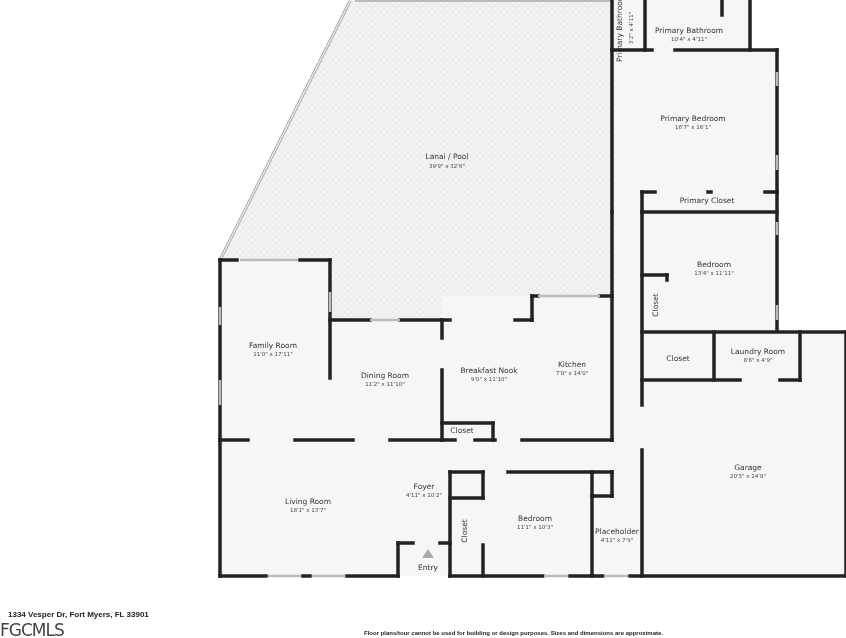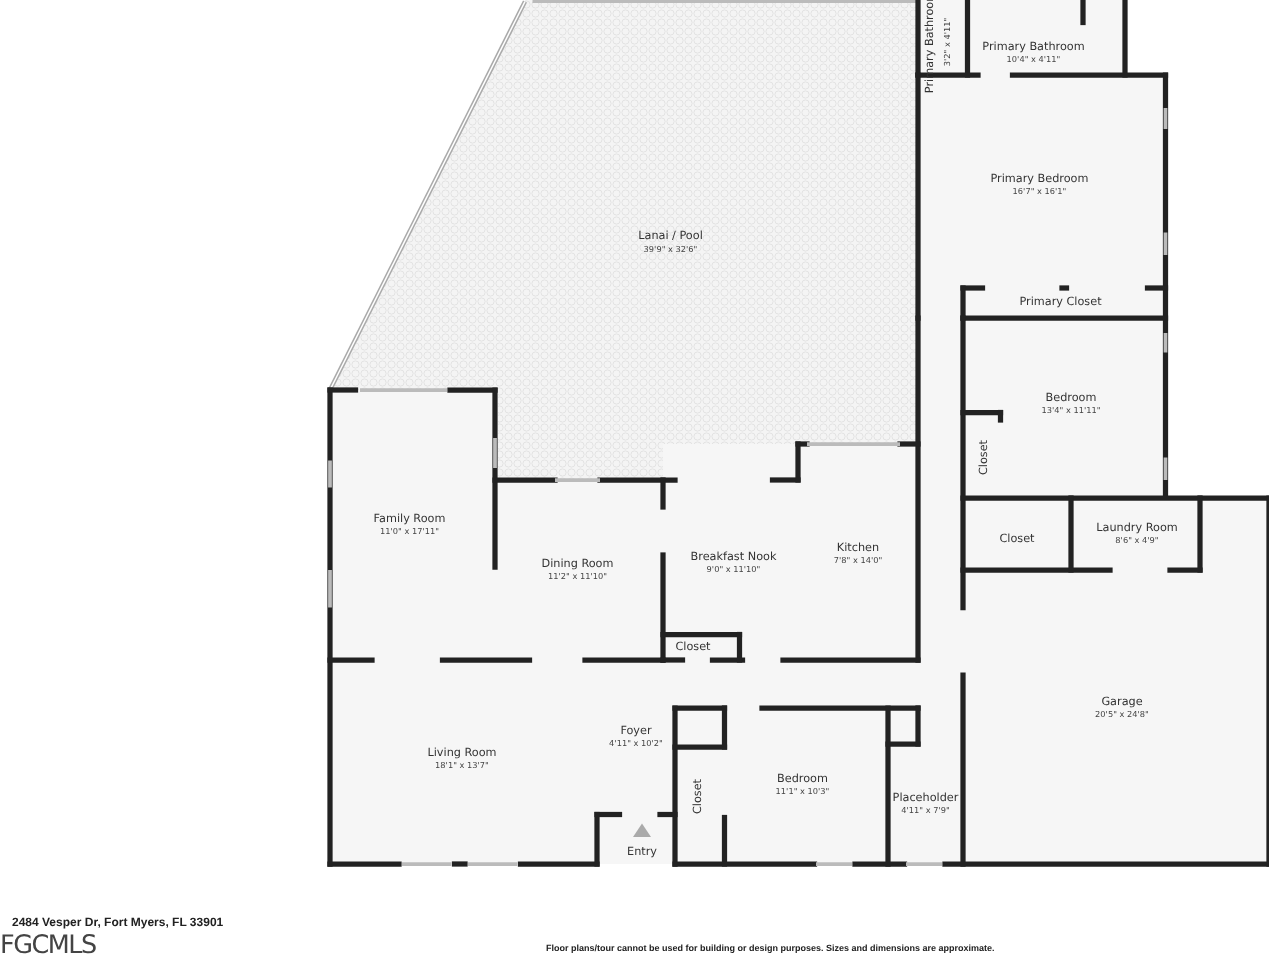--- a/index.html
+++ b/index.html
@@ -189,15 +189,15 @@
     <text class="rname" x="535" y="521">Bedroom</text>
     <text class="rdim" x="535" y="529">11'1" x 10'3"</text>
 
     <text class="rname" x="617" y="534">Placeholder</text>
     <text class="rdim" x="617" y="542">4'11" x 7'9"</text>
 
     <text class="rname" x="428" y="570">Entry</text>
   </g>
 </svg>
 
-<div class="footer-addr">2484 Vesper Dr, Fort Myers, FL 33901</div>
+<div class="footer-addr">1334 Vesper Dr, Fort Myers, FL 33901</div>
 <div class="footer-logo">FGCMLS</div>
 <div class="footer-disc">Floor plans/tour cannot be used for building or design purposes. Sizes and dimensions are approximate.</div>
 
 </body></html>

